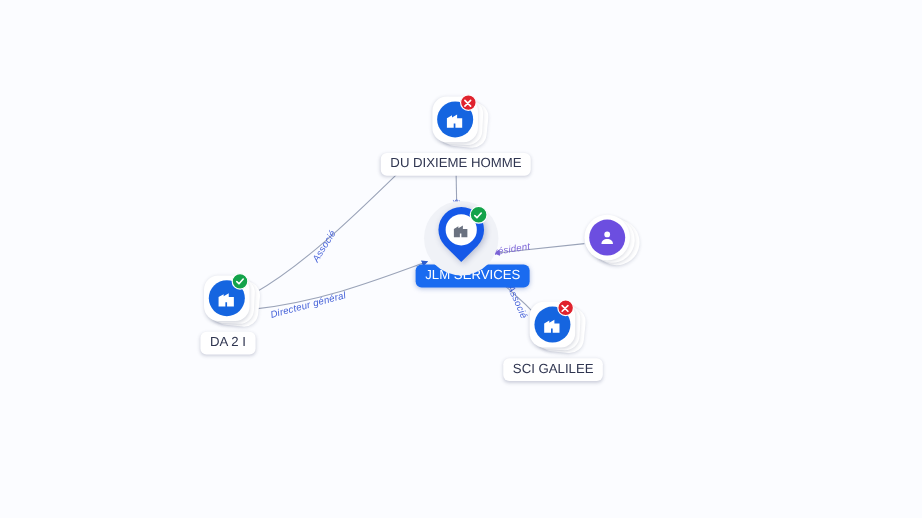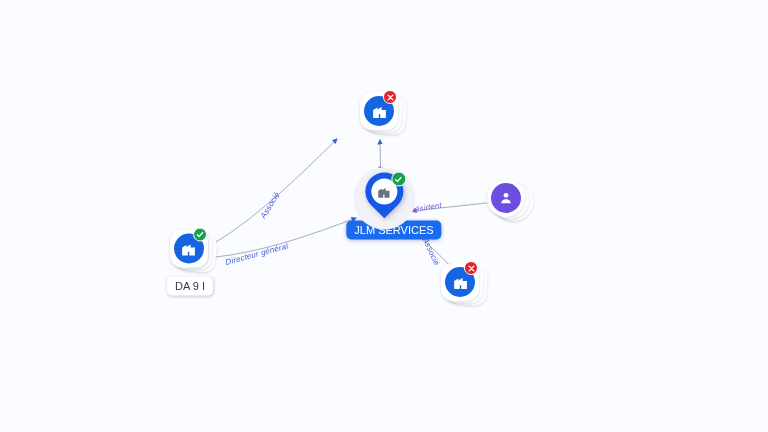--- a/index.html
+++ b/index.html
@@ -198,20 +198,21 @@
           <svg width="17" height="17" viewBox="0 0 24 24" fill="#ffffff">
             <path d="M3 21V10l6-3.5V9l6-3.5V10h6v11h-8v-5h-2v5H3zm3-4h2v2H6v-2zm0-4h2v2H6v-2zm5 0h2v2h-2v-2zm6 0h2v2h-2v-2zm0 4h2v2h-2v-2z"></path>
           </svg>
         </div>
         <div class="badge bad" style="left:25px; top:-1px;">
           <svg width="7" height="7" viewBox="0 0 10 10">
             <path d="M1.6,1.6 L8.4,8.4 M8.4,1.6 L1.6,8.4" stroke="#ffffff" stroke-width="2" stroke-linecap="round"></path>
           </svg>
         </div>
       </div>
+      <div class="label plain">DU DIXIEME HOMME</div>
     </div>
   </div>
 
   <div class="node" style="left:384px; top:212px;">
     <div class="node-inner" style="margin-top:-6px;">
       <div class="pin-wrap">
         <div class="pin-halo"></div>
         <div class="pin-shape"></div>
         <div class="pin-core">
           <svg width="15" height="15" viewBox="0 0 24 24" fill="#6b7280">
@@ -254,37 +255,38 @@
           <svg width="17" height="17" viewBox="0 0 24 24" fill="#ffffff">
             <path d="M3 21V10l6-3.5V9l6-3.5V10h6v11h-8v-5h-2v5H3zm3-4h2v2H6v-2zm0-4h2v2H6v-2zm5 0h2v2h-2v-2zm6 0h2v2h-2v-2zm0 4h2v2h-2v-2z"></path>
           </svg>
         </div>
         <div class="badge bad" style="left:25px; top:-1px;">
           <svg width="7" height="7" viewBox="0 0 10 10">
             <path d="M1.6,1.6 L8.4,8.4 M8.4,1.6 L1.6,8.4" stroke="#ffffff" stroke-width="2" stroke-linecap="round"></path>
           </svg>
         </div>
       </div>
+      <div class="label plain">SCI GALILEE</div>
     </div>
   </div>
 
   <div class="node" style="left:190px; top:262px;">
     <div class="node-inner">
       <div class="deck">
         <div class="card c3"></div>
         <div class="card c2"></div>
         <div class="card c1"></div>
         <div class="glyph-circle company">
           <svg width="17" height="17" viewBox="0 0 24 24" fill="#ffffff">
             <path d="M3 21V10l6-3.5V9l6-3.5V10h6v11h-8v-5h-2v5H3zm3-4h2v2H6v-2zm0-4h2v2H6v-2zm5 0h2v2h-2v-2zm6 0h2v2h-2v-2zm0 4h2v2h-2v-2z"></path>
           </svg>
         </div>
         <div class="badge ok" style="left:25px; top:-1px;">
           <svg width="8" height="8" viewBox="0 0 12 12">
             <path d="M2,6.3 L4.7,9 L10,3" stroke="#ffffff" stroke-width="2" fill="none" stroke-linecap="round" stroke-linejoin="round"></path>
           </svg>
         </div>
       </div>
-      <div class="label plain">DA 9 I</div>
+      <div class="label plain">DA 2 I</div>
     </div>
   </div>
 
 </div>
 
 </body></html>

